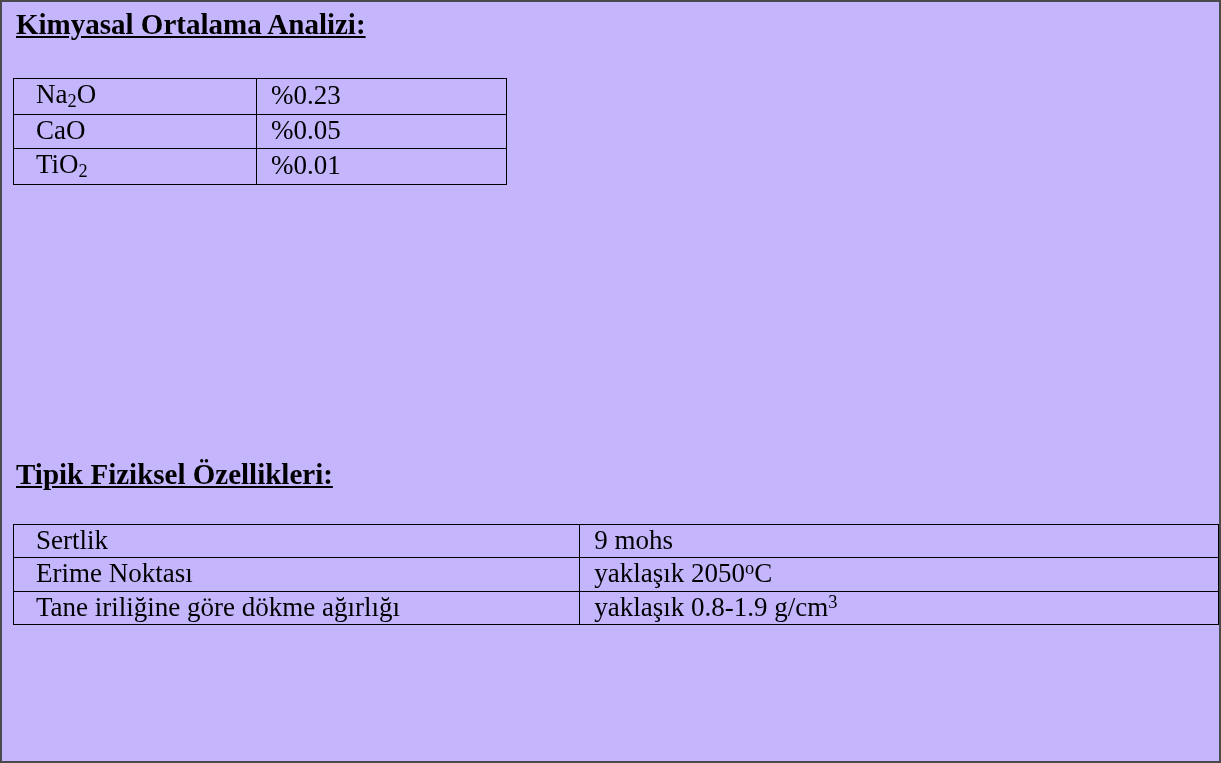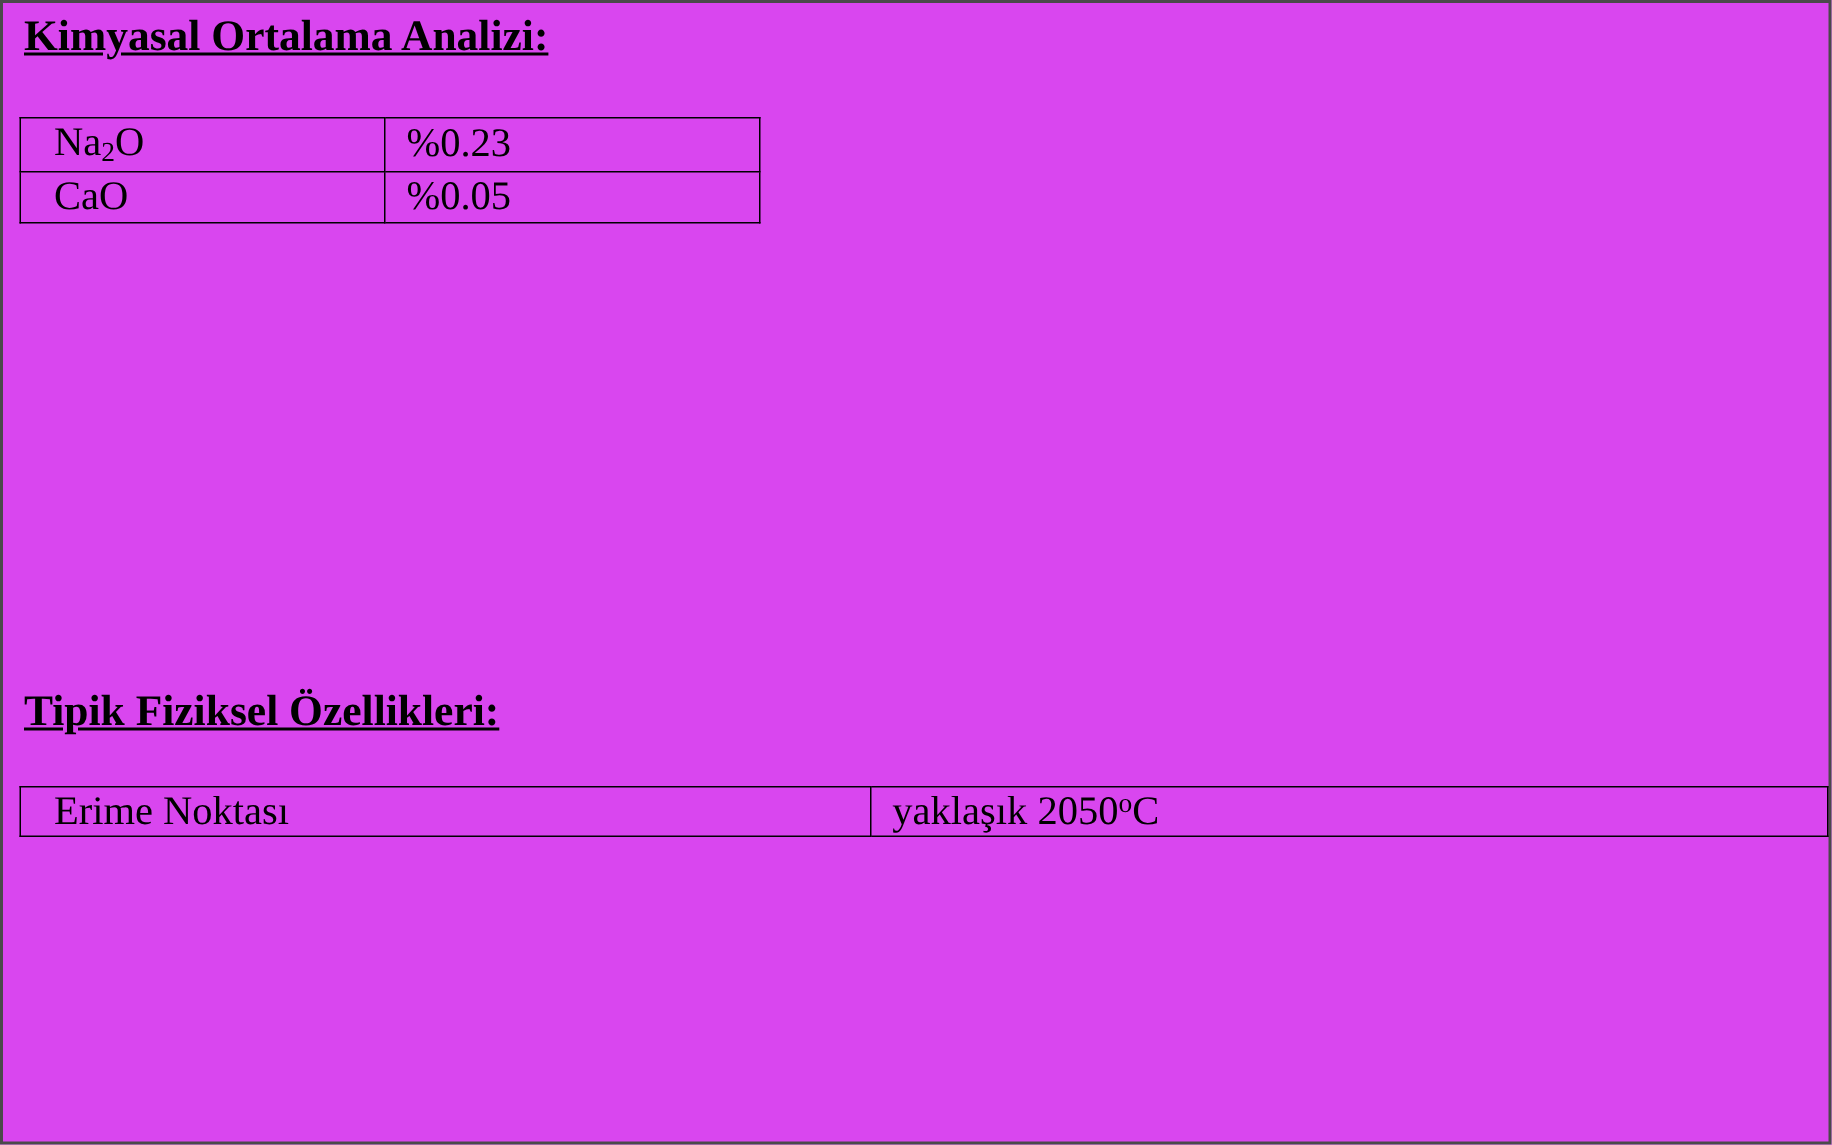--- a/index.html
+++ b/index.html
@@ -13,21 +13,21 @@
     font-family: "Liberation Serif", serif;
     color: #000000;
     overflow: hidden;
     position: relative;
   }
   #page {
     position: absolute;
     inset: 0;
     border: 2px solid #4a4a4a;
     box-sizing: border-box;
-    background: #d946ef;
+    background: #c4b5fd;
   }
   .section-title {
     font-family: "Liberation Serif", serif;
     font-weight: bold;
     font-size: 29px;
     text-decoration: underline;
     letter-spacing: 0px;
     white-space: nowrap;
   }
   #chem-title {
@@ -101,27 +101,39 @@
   <table id="chem-table">
     <tbody>
       <tr>
         <td class="k"><span class="formula"><span>Na</span><sub>2</sub><span>O</span></span></td>
         <td class="v">%0.23</td>
       </tr>
       <tr>
         <td class="k"><span class="formula">CaO</span></td>
         <td class="v">%0.05</td>
       </tr>
+      <tr>
+        <td class="k"><span class="formula"><span>TiO</span><sub>2</sub></span></td>
+        <td class="v">%0.01</td>
+      </tr>
     </tbody>
   </table>
 
   <div id="phys-title" class="section-title">Tipik Fiziksel Özellikleri:</div>
 
   <table id="phys-table">
     <tbody>
       <tr>
+        <td class="k">Sertlik</td>
+        <td class="v"><span class="value"><span>9 mohs</span><sup></sup><span></span></span></td>
+      </tr>
+      <tr>
         <td class="k">Erime Noktası</td>
         <td class="v"><span class="value"><span>yaklaşık 2050</span><sup>o</sup><span>C</span></span></td>
+      </tr>
+      <tr>
+        <td class="k">Tane iriliğine göre dökme ağırlığı</td>
+        <td class="v"><span class="value"><span>yaklaşık 0.8-1.9 g/cm</span><sup>3</sup><span></span></span></td>
       </tr>
     </tbody>
   </table>
 
 </div>
 
 </body></html>

